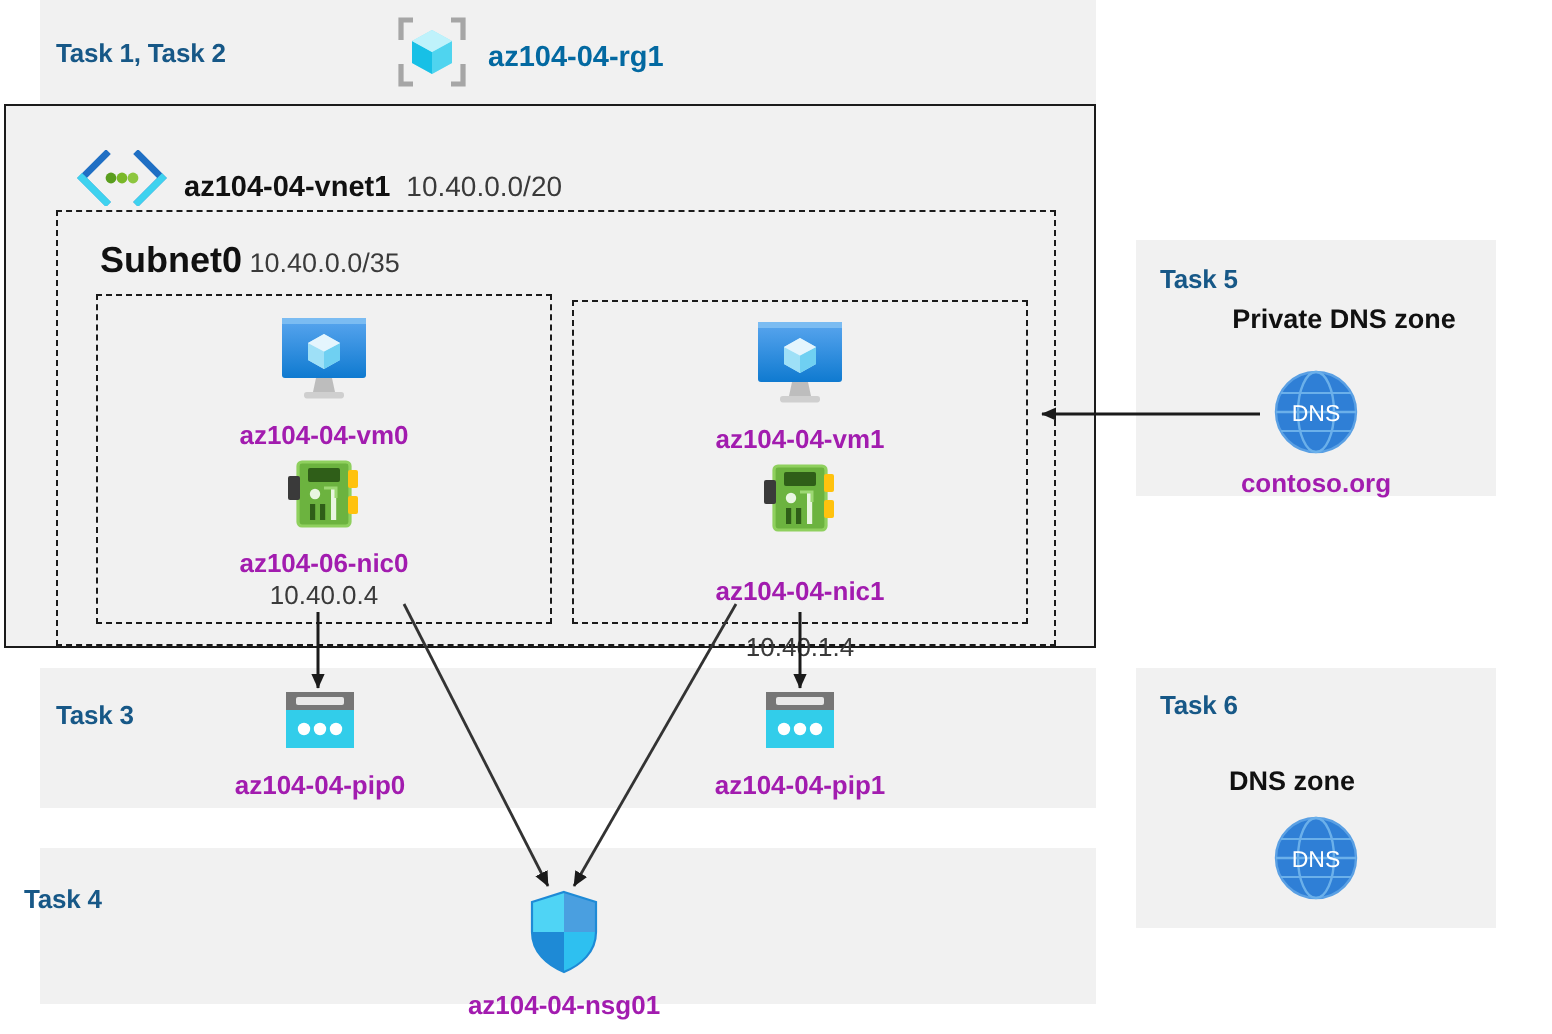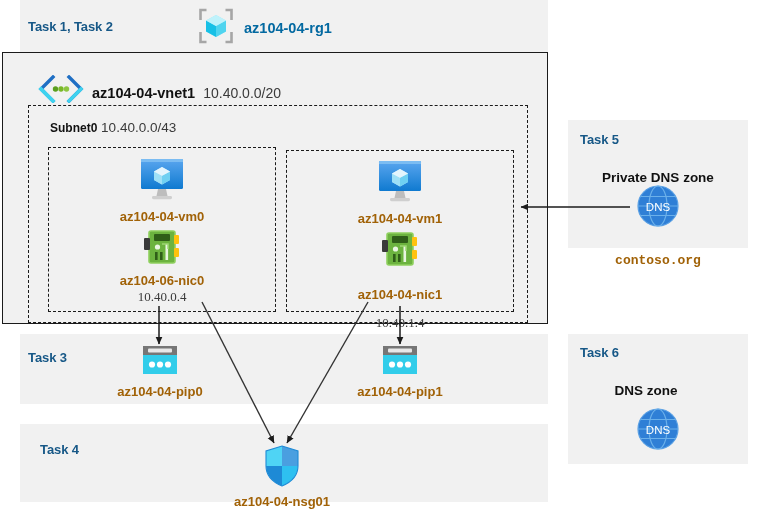--- a/index.html
+++ b/index.html
@@ -69,43 +69,43 @@
     border: 1.7px dashed #1b1b1b;
     box-sizing: border-box;
     background: transparent;
   }
   #subnets-outer { left: 28px; top: 105px; width: 500px; height: 218px; }
 
   .subnet-title {
     position: absolute;
     font-size: 13.5px; color: #3a3a3a; white-space: nowrap;
   }
-  .subnet-title b { color: #111111; font-size: 12px; }
+  .subnet-title b { color: #111111; font-size: 18px; }
 
   #subnet0-title { left: 50px; top: 120px; }
   #subnet1-title { left: 290px; top: 126px; }
 
   #subnet0-box { left: 48px; top: 147px; width: 228px; height: 165px; }
   #subnet1-box { left: 286px; top: 150px; width: 228px; height: 162px; }
 
   
   .node {
     position: absolute;
     display: flex;
     flex-direction: column;
     align-items: center;
     width: 150px;
     text-align: center;
   }
   .node-label {
-    font-size: 13px; font-weight: bold; color: #a16207;
+    font-size: 13px; font-weight: bold; color: #a21caf;
     margin-top: 2px; white-space: nowrap;
   }
   .node-sub {
-    font-size: 13px; color: #3a3a3a; margin-top: 1px; white-space: nowrap; font-family: Liberation Serif, serif;
+    font-size: 13px; color: #3a3a3a; margin-top: 1px; white-space: nowrap;
   }
 
   
   #task3-panel { left: 20px; top: 334px; width: 528px; height: 70px; }
   #task4-panel { left: 20px; top: 424px; width: 528px; height: 78px; }
   #task5-panel { left: 568px; top: 120px; width: 180px; height: 128px; }
   #task6-panel { left: 568px; top: 334px; width: 180px; height: 130px; }
 
   .heading {
     position: absolute;
@@ -166,21 +166,21 @@
       </svg>
     </span>
     <span id="vnet-name">az104-04-vnet1</span>
     <span id="vnet-cidr">10.40.0.0/20</span>
   </div>
 
   <div class="dashed" id="subnets-outer"></div>
 
   <div class="subnet-title" id="subnet0-title">
     <b>Subnet0</b>
-    <span>10.40.0.0/43</span>
+    <span>10.40.0.0/35</span>
   </div>
   <div class="dashed" id="subnet0-box"></div>
 
   <div class="node" style="left:87px; top:155px;">
     <span class="icon">
       <svg width="54" height="48" viewBox="0 0 54 48">
         <defs>
           <linearGradient id="vmg0" x1="0" y1="0" x2="0" y2="1">
             <stop offset="0" stop-color="#5aa6ef"></stop>
             <stop offset="1" stop-color="#0f7ad0"></stop>
@@ -288,21 +288,21 @@
         <rect x="3" y="11" width="34" height="19" fill="#32cdea"></rect>
         <circle cx="12" cy="20.5" r="3.1" fill="#ffffff"></circle>
         <circle cx="20" cy="20.5" r="3.1" fill="#ffffff"></circle>
         <circle cx="28" cy="20.5" r="3.1" fill="#ffffff"></circle>
       </svg>
     </span>
     <span class="node-label">az104-04-pip1</span>
   </div>
 
   <div class="panel" id="task4-panel"></div>
-  <div class="task-label" style="left:40px; top:442px;">Task 4</div>
+  <div class="task-label" style="left:12px; top:442px;">Task 4</div>
 
   <div class="node" style="left:207px; top:444px;">
     <span class="icon">
       <svg width="40" height="44" viewBox="0 0 40 44">
         <defs>
           <clipPath id="shieldclip">
             <path d="M20 2 L36 7 L36 22 C36 32 28.5 38.5 20 42 C11.5 38.5 4 32 4 22 L4 7 Z"></path>
           </clipPath>
         </defs>
         <g clip-path="url(#shieldclip)">
@@ -312,35 +312,35 @@
           <rect x="20" y="22" width="16" height="22" fill="#2ec0f0"></rect>
         </g>
         <path d="M20 2 L36 7 L36 22 C36 32 28.5 38.5 20 42 C11.5 38.5 4 32 4 22 L4 7 Z" fill="none" stroke="#1e8ad6" stroke-width="1.1"></path>
       </svg>
     </span>
     <span class="node-label">az104-04-nsg01</span>
   </div>
 
   <div class="panel" id="task5-panel"></div>
   <div class="task-label" style="left:580px; top:132px;">Task 5</div>
-  <div class="heading" style="left:568px; top:170px; width:180px;">Private DNS zone</div>
+  <div class="heading" style="left:568px; top:152px; width:208px;">Private DNS zone</div>
 
   <div class="node" style="left:583px; top:183px;">
     <span class="icon">
       <svg width="46" height="46" viewBox="0 0 46 46">
         <circle cx="23" cy="23" r="20" fill="#2f7fd6"></circle>
         <ellipse cx="23" cy="23" rx="20" ry="20" fill="none" stroke="#5aa0e4" stroke-width="1.2"></ellipse>
         <ellipse cx="23" cy="23" rx="9" ry="20" fill="none" stroke="#6bb0ea" stroke-width="1.2"></ellipse>
         <line x1="3" y1="23" x2="43" y2="23" stroke="#6bb0ea" stroke-width="1.2"></line>
         <path d="M5.5 13.5 H40.5" fill="none" stroke="#6bb0ea" stroke-width="1.1"></path>
         <path d="M5.5 32.5 H40.5" fill="none" stroke="#6bb0ea" stroke-width="1.1"></path>
         <text x="23" y="27.5" font-family="Liberation Sans, sans-serif" font-size="11.5" fill="#ffffff" text-anchor="middle">DNS</text>
       </svg>
     </span>
-    <span class="node-label" style="margin-top:20px;font-family:Liberation Mono, monospace;">contoso.org</span>
+    <span class="node-label" style="margin-top:0;">contoso.org</span>
   </div>
 
   <div class="panel" id="task6-panel"></div>
   <div class="task-label" style="left:580px; top:345px;">Task 6</div>
   <div class="heading" style="left:568px; top:383px; width:156px;">DNS zone</div>
 
   <div class="node" style="left:583px; top:406px;">
     <span class="icon">
       <svg width="46" height="46" viewBox="0 0 46 46">
         <circle cx="23" cy="23" r="20" fill="#2f7fd6"></circle>

